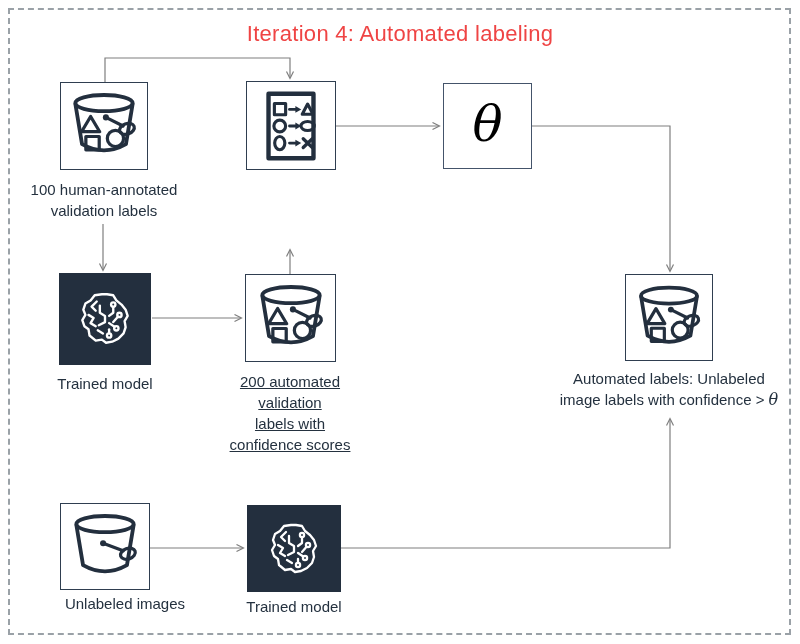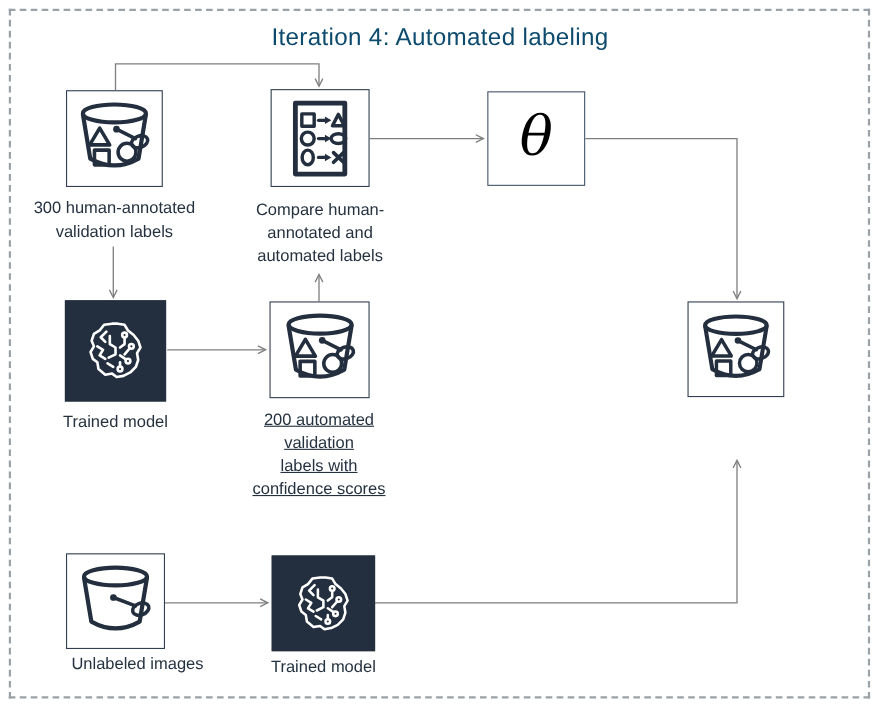--- a/index.html
+++ b/index.html
@@ -16,21 +16,21 @@
     position: absolute;
     left: 8px; top: 8px; right: 9px; bottom: 9px;
     border: 2px dashed #9aa1a7;
     pointer-events: none;
   }
   .title {
     position: absolute;
     left: 0; top: 21px; width: 100%;
     text-align: center;
     font-size: 22px;
-    color: #0c4a6e;
+    color: #ef4444;
     letter-spacing: 0.3px;
   }
   .connectors {
     position: absolute; left: 0; top: 0;
     width: 800px; height: 644px;
   }
   .node {
     position: absolute;
     background: #ffffff;
     border: 1.5px solid #2f3e50;
@@ -101,43 +101,40 @@
       <ellipse cx="44" cy="20" rx="30" ry="8.5" stroke-width="4"></ellipse>
       <path d="M14 21 L21 63 Q44 76 67 63 L74 21" stroke-width="4"></path>
       <path d="M30 34 L39.5 50 L20.5 50 Z" stroke-width="3.4"></path>
       <rect x="25" y="55" width="14" height="14" stroke-width="3.4"></rect>
       <circle cx="56" cy="57" r="8.5" stroke-width="3.4"></circle>
       <circle cx="46" cy="35" r="3.2" fill="#232f3e" stroke="none"></circle>
       <path d="M46 35 L64 44" stroke-width="3.4"></path>
       <ellipse cx="68" cy="47" rx="8" ry="5.5" stroke-width="3.4" transform="rotate(-20 68 47)"></ellipse>
     </svg>
   </div>
-  <div class="label" style="left:14px; top:179px; width:180px;">300 human-annotated
+  <div class="label" style="left:14px; top:179px; width:180px;">100 human-annotated
 validation labels</div>
 
   <div class="node" style="left:246px; top:81px; width:90px; height:89px;">
     <svg class="icon" width="86" height="86" viewBox="0 0 88 88" fill="none" stroke="#232f3e" stroke-linejoin="round" stroke-linecap="round">
       <rect x="21" y="11" width="46" height="66" stroke-width="4.5"></rect>
       <rect x="27" y="21" width="11.5" height="11.5" stroke-width="3.2"></rect>
       <path d="M42.5 27 H49.5" stroke-width="3"></path>
       <path d="M48.5 23.5 L54.5 27 L48.5 30.5 Z" fill="#232f3e" stroke="none"></path>
       <path d="M61 21.5 L66.5 32 L55.5 32 Z" stroke-width="3.2"></path>
       <circle cx="32.5" cy="44" r="6" stroke-width="3.2"></circle>
       <path d="M42.5 44 H49.5" stroke-width="3"></path>
       <path d="M48.5 40.5 L54.5 44 L48.5 47.5 Z" fill="#232f3e" stroke="none"></path>
       <ellipse cx="61" cy="44" rx="6.8" ry="4.6" stroke-width="3.2"></ellipse>
       <ellipse cx="32.5" cy="61.5" rx="5.2" ry="6.8" stroke-width="3.2"></ellipse>
       <path d="M42.5 61.5 H49.5" stroke-width="3"></path>
       <path d="M48.5 58 L54.5 61.5 L48.5 65 Z" fill="#232f3e" stroke="none"></path>
       <path d="M56.5 57 L65.8 66 M65.8 57 L56.5 66" stroke-width="3.4"></path>
     </svg>
   </div>
-  <div class="label" style="left:206px; top:180px; width:170px;">Compare human-
-annotated and
-automated labels</div>
 
   <div class="node threshold" style="left:443px; top:83px; width:89px; height:86px;">
     <span class="theta-big">θ</span>
   </div>
 
   <div class="node dark" style="left:59px; top:273px; width:92px; height:92px;">
     <svg class="icon" width="66" height="66" viewBox="0 0 64 64" fill="none" stroke="#ffffff" stroke-width="2.3" stroke-linejoin="round" stroke-linecap="round">
       <path d="M29 8 L22 9 L18 14 L13 17 L11 23 L13 28 L10 33 L12 39 L16 42 L17 48 L23 53 L29 52 L33 55 L39 54 L45 51 L50 46 L52 40 L51 34 L54 29 L52 23 L48 18 L43 14 L40 9 L34 8 Z"></path>
       <path d="M24 15 L19 20 L23 24"></path>
       <path d="M16 28 L21 31 L18 36 L23 39"></path>
@@ -177,20 +174,22 @@
       <ellipse cx="44" cy="20" rx="30" ry="8.5" stroke-width="4"></ellipse>
       <path d="M14 21 L21 63 Q44 76 67 63 L74 21" stroke-width="4"></path>
       <path d="M30 34 L39.5 50 L20.5 50 Z" stroke-width="3.4"></path>
       <rect x="25" y="55" width="14" height="14" stroke-width="3.4"></rect>
       <circle cx="56" cy="57" r="8.5" stroke-width="3.4"></circle>
       <circle cx="46" cy="35" r="3.2" fill="#232f3e" stroke="none"></circle>
       <path d="M46 35 L64 44" stroke-width="3.4"></path>
       <ellipse cx="68" cy="47" rx="8" ry="5.5" stroke-width="3.4" transform="rotate(-20 68 47)"></ellipse>
     </svg>
   </div>
+  <div class="label" style="left:547px; top:368px; width:244px;"><span>Automated labels: Unlabeled
+image labels with confidence &gt; </span><span class="theta-inline">θ</span></div>
 
   <div class="node" style="left:60px; top:503px; width:90px; height:87px;">
     <svg class="icon" width="84" height="84" viewBox="0 0 88 88" fill="none" stroke="#232f3e" stroke-linejoin="round" stroke-linecap="round">
       <ellipse cx="44" cy="20" rx="30" ry="8.5" stroke-width="4"></ellipse>
       <path d="M14 21 L21 63 Q44 76 67 63 L74 21" stroke-width="4"></path>
       <circle cx="42" cy="40" r="3.2" fill="#232f3e" stroke="none"></circle>
       <path d="M42 40 L63 48" stroke-width="3.4"></path>
       <ellipse cx="68" cy="51" rx="8" ry="5.5" stroke-width="3.4" transform="rotate(-20 68 51)"></ellipse>
     </svg>
   </div>

